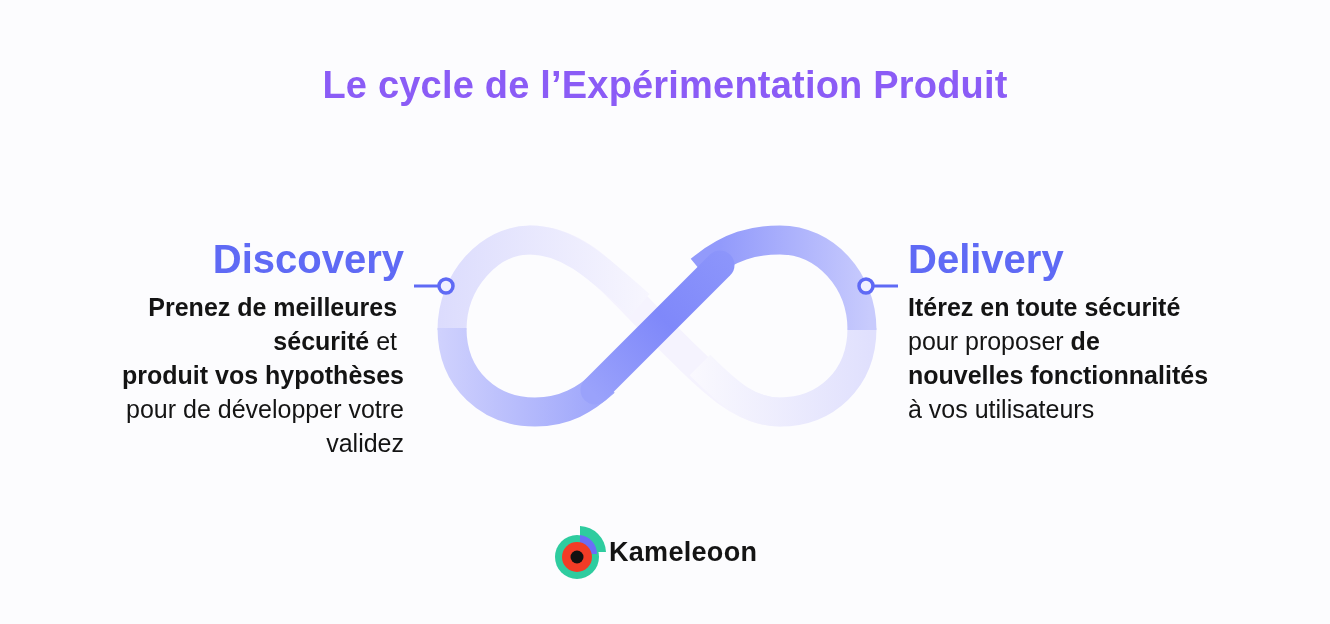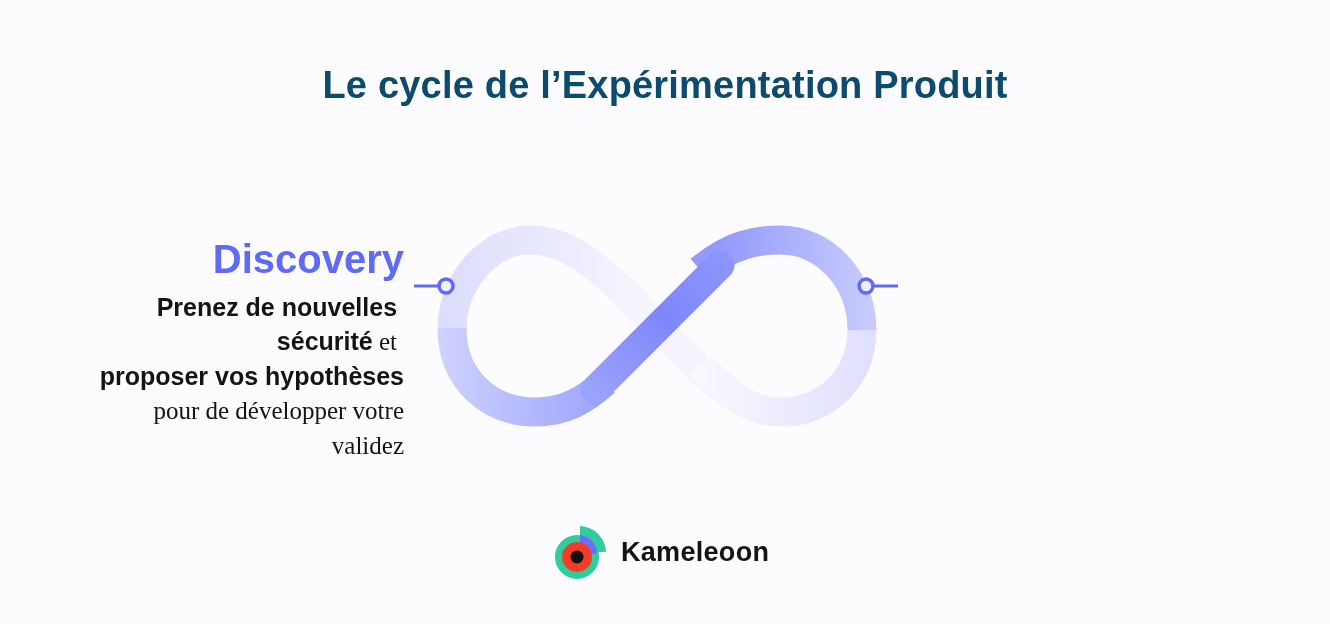--- a/index.html
+++ b/index.html
@@ -11,21 +11,21 @@
     font-family: "Liberation Sans", "DejaVu Sans", sans-serif;
     color: #111111;
   }
   .title {
     position: absolute;
     left: 0; width: 1330px; top: 64px;
     text-align: center;
     font-size: 38px;
     font-weight: bold;
     letter-spacing: 0.2px;
-    color: #0c4a6e;
+    color: #8b5cf6;
   }
   .block-left {
     position: absolute;
     right: 926px; 
     top: 236px;
     text-align: right;
     width: 420px;
   }
   .block-right {
     position: absolute;
@@ -40,57 +40,63 @@
     color: #5f6af5;
     line-height: 46px;
     margin-bottom: 8px;
   }
   .desc {
     font-size: 25px;
     line-height: 34px;
     color: #141414;
   }
   .desc .b { font-weight: bold; }
-  .desc .n { font-weight: normal; font-family: Liberation Serif, serif; }
+  .desc .n { font-weight: normal; }
   .infinity {
     position: absolute;
     left: 410px; top: 215px;
     width: 490px; height: 225px;
   }
   .logo {
     position: absolute;
     left: 553px; top: 524px;
     display: flex; align-items: center;
   }
   .logo-mark { width: 56px; height: 56px; }
   .logo-text {
-    margin-left: 12px;
     font-size: 27px;
     font-weight: bold;
     color: #141414;
     letter-spacing: 0.3px;
   }
 </style>
 </head>
 <body>
 
 <div class="title">Le cycle de l’Expérimentation Produit</div>
 
 <div class="block-left">
   <div class="heading">Discovery</div>
   <div class="desc">
-    <div><span class="b">Prenez de nouvelles</span>&nbsp;</div>
+    <div><span class="b">Prenez de meilleures</span>&nbsp;</div>
     <div><span class="b">sécurité</span><span class="n"> et</span>&nbsp;</div>
-    <div><span class="b">proposer vos hypothèses</span></div>
+    <div><span class="b">produit vos hypothèses</span></div>
     <div><span class="n">pour de développer votre</span></div>
     <div><span class="n">validez</span></div>
   </div>
 </div>
 
 <div class="block-right">
+  <div class="heading">Delivery</div>
+  <div class="desc">
+    <div><span class="b">Itérez en toute sécurité</span></div>
+    <div><span class="n">pour proposer </span><span class="b">de</span></div>
+    <div><span class="b">nouvelles fonctionnalités</span></div>
+    <div><span class="n">à vos utilisateurs</span></div>
+  </div>
 </div>
 
 <svg class="infinity" viewBox="410 215 490 225" xmlns="http://www.w3.org/2000/svg">
   <defs>
     <linearGradient id="gLeftTop" x1="440" y1="0" x2="650" y2="0" gradientUnits="userSpaceOnUse">
       <stop offset="0" stop-color="#dcdcfd"></stop>
       <stop offset="1" stop-color="#f7f6fe"></stop>
     </linearGradient>
     <linearGradient id="gLeftBottom" x1="440" y1="0" x2="600" y2="0" gradientUnits="userSpaceOnUse">
       <stop offset="0" stop-color="#cfd1fd"></stop>

